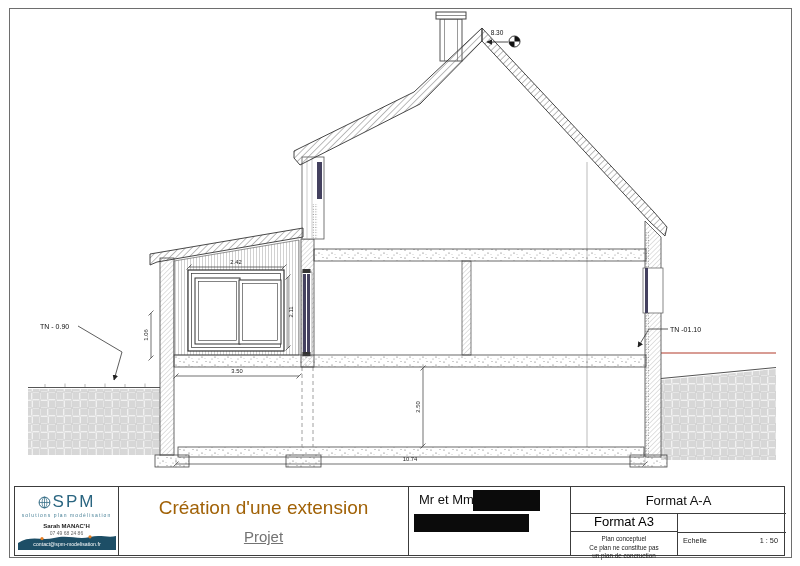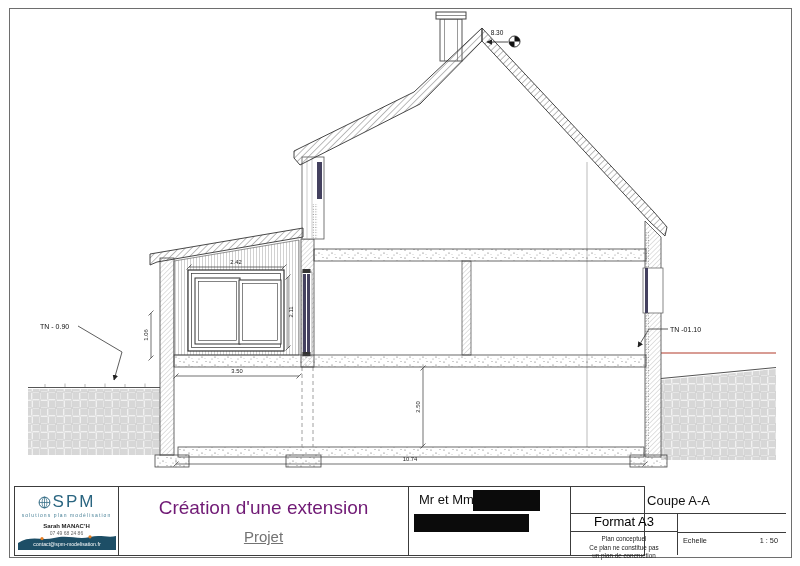--- a/index.html
+++ b/index.html
@@ -1,31 +1,31 @@
 <!DOCTYPE html>
 <html><head>
 <meta charset="utf-8">
 <style>
   html,body{margin:0;padding:0;background:#fff;}
   .sheet{position:relative;width:800px;height:566px;background:#fff;overflow:hidden;
          font-family:"Liberation Sans",sans-serif;outline:1px solid #d8d8d8;}
   .frame{position:absolute;left:9px;top:8px;width:781px;height:548px;border:1.5px solid #6e6e6e;}
   svg.plan{position:absolute;left:0;top:0;}
   
-  .tb{position:absolute;left:14px;top:486px;width:631px;height:70px;border:1.2px solid #3c3c3c;background:#fff;box-sizing:border-box;}
+  .tb{position:absolute;left:14px;top:486px;width:771px;height:70px;border:1.2px solid #3c3c3c;background:#fff;box-sizing:border-box;}
   .tb .cell{position:absolute;top:0;height:100%;box-sizing:border-box;}
   .tb-card{left:0;width:104px;border-right:1px solid #3c3c3c;text-align:center;overflow:hidden;}
   .logo-row{margin-top:5px;display:flex;align-items:center;justify-content:center;gap:2px;}
   .logo-brand{font-size:17px;color:#2a6580;letter-spacing:2px;font-weight:500;}
   .logo-tag{font-size:5px;color:#4a8298;letter-spacing:1.1px;margin-top:0px;}
   .card-name{font-size:6px;font-weight:bold;color:#222;margin-top:5px;}
   .card-phone{font-size:5px;color:#666;margin-top:1px;}
   .wave{position:absolute;left:3px;right:3px;bottom:5px;height:19px;}
   .tb-title{left:104px;width:290px;border-right:1px solid #3c3c3c;display:flex;flex-direction:column;align-items:center;justify-content:center;}
-  .proj-title{font-size:19px;color:#701a75;}
+  .proj-title{font-size:19px;color:#a16207;}
   .proj-sub{font-size:15px;color:#737373;margin-top:9px;text-decoration:underline;}
   .tb-client{left:394px;width:162px;border-right:1px solid #3c3c3c;}
   .client-label{position:absolute;left:10px;top:5px;font-size:13px;color:#111;}
   .redact-a{position:absolute;left:64px;top:3px;width:67px;height:21px;background:#0b0b0b;}
   .redact-b{position:absolute;left:5px;top:27px;width:115px;height:18px;background:#0b0b0b;}
   .tb-info{left:556px;width:215px;}
   .info-head{height:26px;border-bottom:1px solid #3c3c3c;display:flex;align-items:center;justify-content:center;font-size:13px;color:#111;}
   .info-bottom{position:absolute;left:0;top:26px;right:0;bottom:0;display:flex;}
   .info-left{width:107px;border-right:1px solid #3c3c3c;box-sizing:border-box;}
   .fmt{font-size:13px;text-align:center;border-bottom:1px solid #3c3c3c;padding:1px 0 2px;}
@@ -235,21 +235,21 @@
       <div class="proj-sub">Projet</div>
     </div>
 
     <div class="cell tb-client">
       <span class="client-label">Mr et Mme</span>
       <div class="redact-a"></div>
       <div class="redact-b"></div>
     </div>
 
     <div class="cell tb-info">
-      <div class="info-head">Coupe A-A</div>
+      <div class="info-head">Format A-A</div>
       <div class="info-bottom">
         <div class="info-left">
           <div class="fmt">Format A3</div>
           <div class="disc">
             <div>Plan conceptuel</div>
             <div>Ce plan ne constitue pas</div>
             <div>un plan de concruction</div>
           </div>
         </div>
         <div class="info-right">

